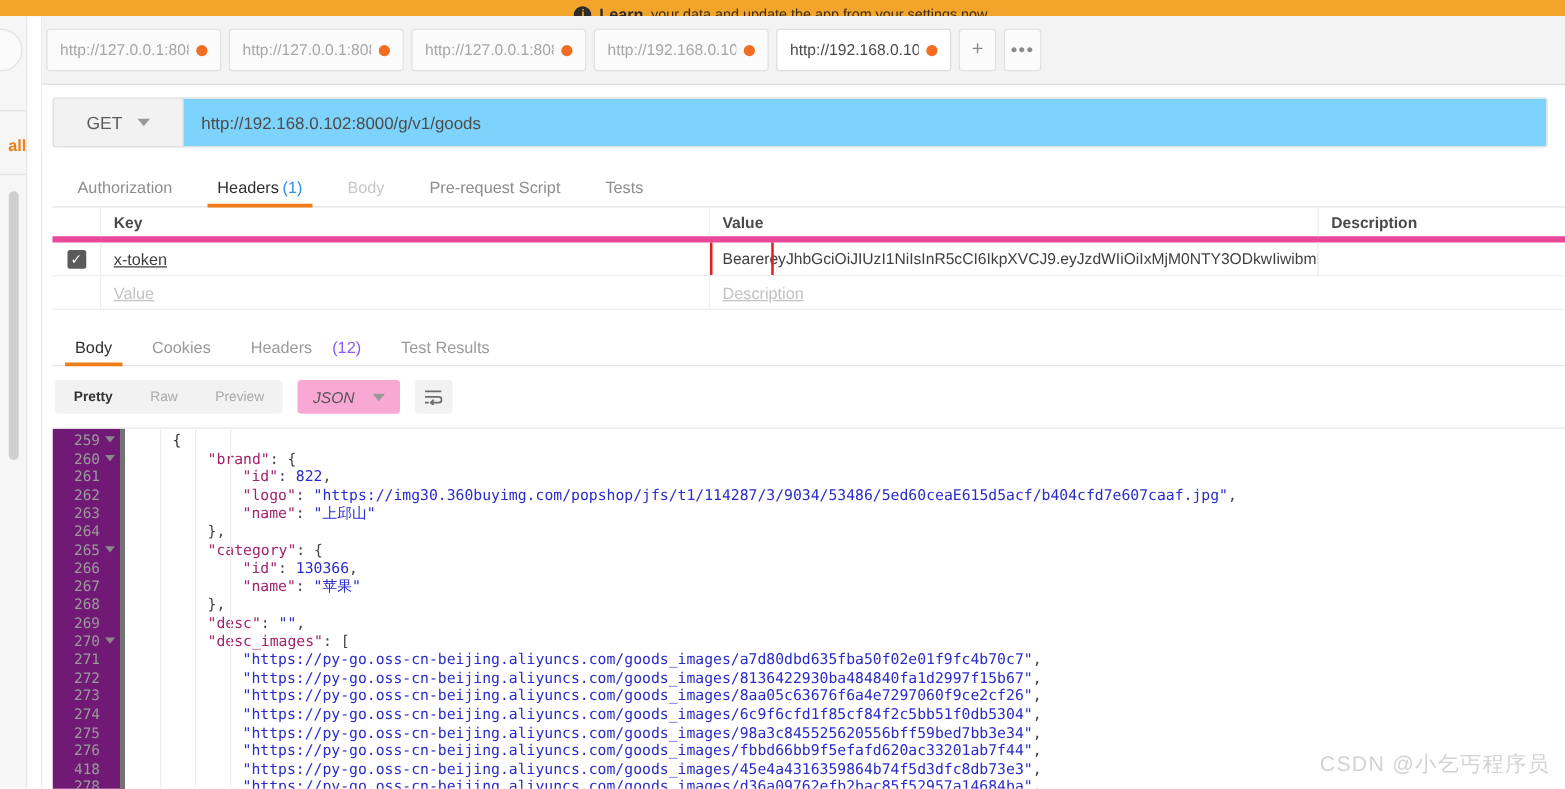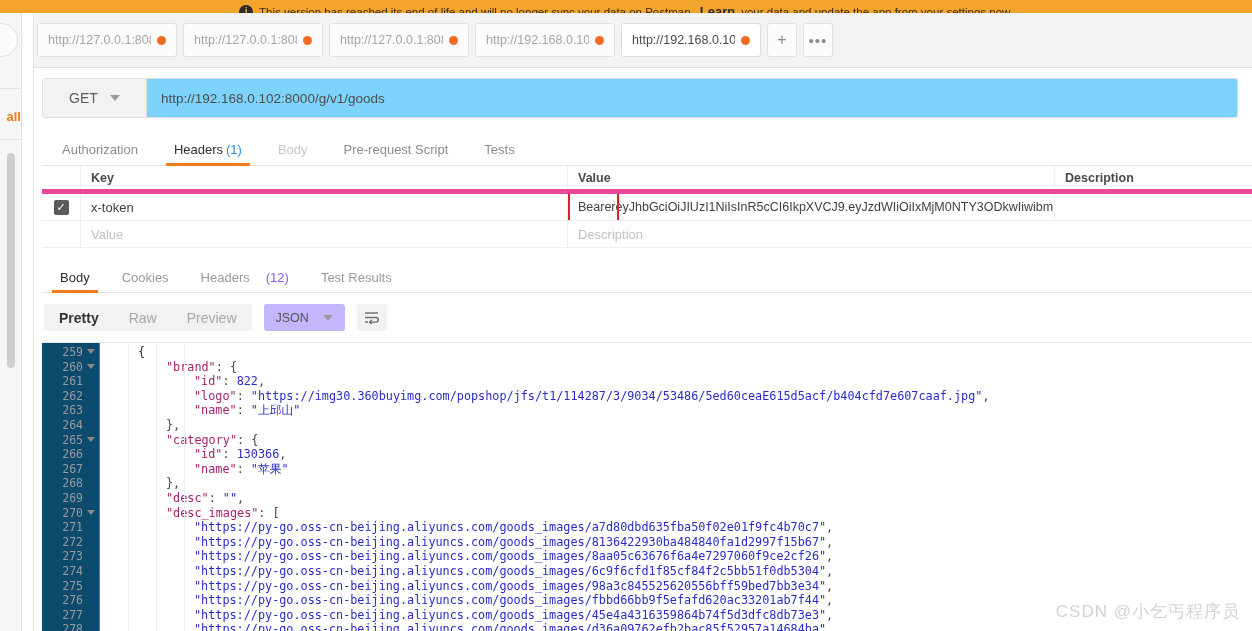--- a/index.html
+++ b/index.html
@@ -123,21 +123,21 @@
   .hcell-check {
     width: 39px; display: flex; align-items: center; justify-content: center;
     border-right: 1px solid #eeeeee; height: 100%;
   }
   .hcell-key { width: 487px; padding-left: 10px; border-right: 1px solid #eeeeee; height: 100%; display: flex; align-items: center; }
   .hcell-val { width: 487px; padding-left: 10px; border-right: 1px solid #eeeeee; height: 100%; display: flex; align-items: center; position: relative; overflow: hidden; text-align: right; }
   .hcell-desc { flex: 1; padding-left: 10px; height: 100%; display: flex; align-items: center; }
   .hrow.head .hcell-key, .hrow.head .hcell-val, .hrow.head .hcell-desc {
     font-size: 12.5px; font-weight: bold; color: #4a4a4a;
   }
-  .hrow .cellval { font-size: 13px; color: #3f3f3f; white-space: nowrap; }
+  .hrow .cellval { font-size: 13px; color: #3f3f3f; white-space: nowrap; text-decoration: underline; }
   .hrow .cellval.ph { color: #c2c2c2; }
   .checkbox {
     width: 15px; height: 15px; background: #5a5a5a; border-radius: 2px;
     display: flex; align-items: center; justify-content: center;
     color: #ffffff; font-size: 11px; cursor: pointer;
   }
   .token-text { font-size: 12.5px; color: #3f3f3f; white-space: nowrap; }
   .redbox {
     position: absolute; left: 0px; top: -9px; width: 51px; height: 38px;
     border: 2px solid #e02020; pointer-events: none;
@@ -153,41 +153,41 @@
   .resp-tab.active::after {
     content: ""; position: absolute; left: 8px; right: 8px; bottom: -1px; height: 3px; background: #ef7d1a;
   }
   .resp-tab .count { color: #8b5cf6; margin-left: 16px; }
 
   .viewbar { display: flex; align-items: center; gap: 12px; padding: 11px 0 11px 10px; }
   .seg {
     display: flex; background: #f2f2f2; border-radius: 3px; overflow: hidden; height: 27px;
   }
   .seg-item {
-    padding: 0 15px; display: flex; align-items: center; font-size: 14px;
+    padding: 0 15px; display: flex; align-items: center; font-size: 11px;
     color: #a8a8a8; cursor: pointer;
   }
   .seg-item.active { color: #333333; font-weight: bold; }
   .fmt-select {
-    display: flex; align-items: center; gap: 14px; background: #c4b5fd;
-    height: 27px; padding: 0 12px; border-radius: 3px; font-size: 12.5px; color: #555555; cursor: pointer;
+    display: flex; align-items: center; gap: 14px; background: #f9a8d4;
+    height: 27px; padding: 0 12px; border-radius: 3px; font-size: 12.5px; color: #555555; cursor: pointer; font-style: italic;
   }
   .wrap-btn {
     width: 30px; height: 27px; background: #f2f2f2; border-radius: 3px; cursor: pointer;
     display: flex; align-items: center; justify-content: center;
   }
 
   
   .json-wrap {
     position: relative; margin-left: 8px; border-top: 1px solid #e8e8e8;
     height: 290px; overflow: hidden; background: #ffffff;
     display: flex;
   }
   .gutter {
-    width: 58px; background: #0c4a6e; border-right: 1px solid #737373;
+    width: 58px; background: #701a75; border-right: 4px solid #737373;
     padding-top: 2px; flex: 0 0 58px;
   }
   .gline {
     height: 14.6px; font-family: "DejaVu Sans Mono", monospace; font-size: 11.5px;
     color: #9b9b9b; text-align: right; padding-right: 16px; position: relative;
   }
   .fold {
     position: absolute; right: 4px; top: 4px; width: 0; height: 0;
     border-left: 4px solid transparent; border-right: 4px solid transparent; border-top: 5px solid #8a8a8a;
   }
@@ -213,21 +213,20 @@
   }
 </style>
 </head>
 <body>
 
 <div id="app">
 
   <div class="banner">
     <div class="banner-inner">
       <span class="banner-icon">i</span>
-      <span class="banner-text">This version has reached its end of life and will no longer sync your data on Postman.</span>
       <span class="banner-link">Learn</span>
       <span class="banner-text">your data and update the app from your settings now.</span>
     </div>
   </div>
 
   <div class="left-rail">
     <div class="rail-circle"></div>
     <div class="rail-div1"></div>
     <div class="rail-all">all</div>
     <div class="rail-div2"></div>
@@ -376,21 +375,21 @@
           <div class="gline">267</div>
           <div class="gline">268</div>
           <div class="gline">269</div>
           <div class="gline">270<span class="fold"></span></div>
           <div class="gline">271</div>
           <div class="gline">272</div>
           <div class="gline">273</div>
           <div class="gline">274</div>
           <div class="gline">275</div>
           <div class="gline">276</div>
-          <div class="gline">277</div>
+          <div class="gline">418</div>
           <div class="gline">278</div>
         </div>
       <div class="code" id="code">
         <div class="indent-guide" style="left:28px"></div>
         <div class="indent-guide" style="left:56px"></div>
         <div class="indent-guide" style="left:84px"></div>
       <div class="cline" style="padding-left: 28px;">{</div>
           <div class="cline" style="padding-left: 56px;"><span class="k">"brand"</span><span class="p">: {</span></div>
           <div class="cline" style="padding-left: 84px;"><span class="k">"id"</span><span class="p">: </span><span class="n">822</span><span class="p">,</span></div>
           <div class="cline" style="padding-left: 84px;"><span class="k">"logo"</span><span class="p">: </span><span class="s">"https://img30.360buyimg.com/popshop/jfs/t1/114287/3/9034/53486/5ed60ceaE615d5acf/b404cfd7e607caaf.jpg"</span><span class="p">,</span></div>

